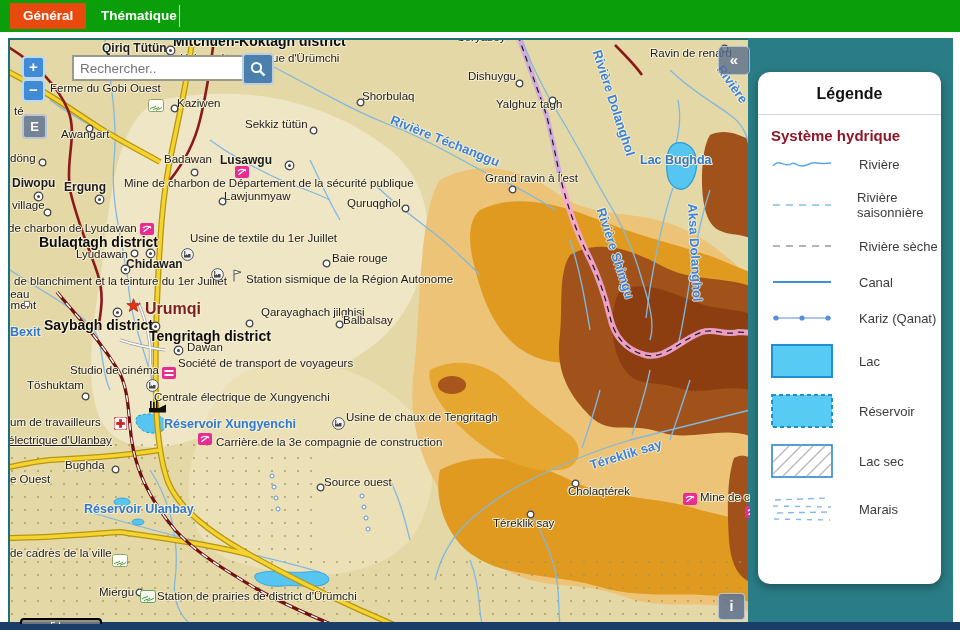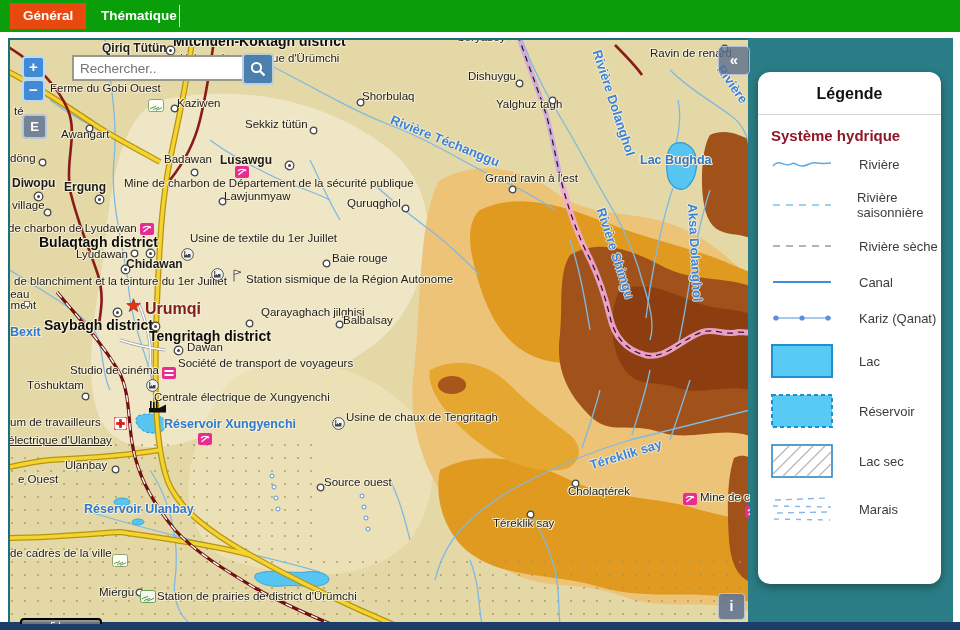--- a/index.html
+++ b/index.html
@@ -216,25 +216,26 @@
         <div class="lbl p" style="left: 204px; top: 266px; margin-left: 47px;">Qarayaghach jilghisi</div>
         <div class="lbl d" style="left: 139px; top: 288px;">Tengritagh district</div>
         <div class="lbl p" style="left: 177px; top: 301px;">Dawan</div>
         <div class="lbl p" style="left: 333px; top: 274px;">Balbalsay</div>
         <div class="lbl p" style="left: 168px; top: 317px;">Société de transport de voyageurs</div>
         <div class="lbl p" style="left: 60px; top: 324px;">Studio de cinéma</div>
         <div class="lbl p" style="left: 17px; top: 339px;">Töshuktam</div>
         <div class="lbl p" style="left: 144px; top: 351px;">Centrale électrique de Xungyenchi</div>
         <div class="lbl w" style="left: 154px; top: 377px;">Réservoir Xungyenchi</div>
         <div class="lbl p" style="left: 336px; top: 371px;">Usine de chaux de Tengritagh</div>
+        <div class="lbl p" style="left: 206px; top: 396px;">Carrière de la 3e compagnie de construction</div>
         <div class="lbl p" style="left: 314px; top: 436px;">Source ouest</div>
         <div class="lbl p" style="left: 0px; top: 376px;">um de travailleurs</div>
         <div class="lbl p" style="left: -2px; top: 394px; text-decoration: underline;">électrique d'Ulanbay</div>
-        <div class="lbl p" style="left: 55px; top: 419px;">Ulanbay</div>
-        <div class="lbl p" style="left: 8px; top: 433px;">e Ouest</div>
+        <div class="lbl p" style="left: 55px; top: 419px;">Bughda</div>
+        <div class="lbl p" style="left: 0px; top: 433px;">e Ouest</div>
         <div class="lbl w" style="left: 74px; top: 462px;">Réservoir Ulanbay</div>
         <div class="lbl p" style="left: 0px; top: 507px;">de cadres de la ville</div>
         <div class="lbl p" style="left: 89px; top: 546px;">Miergu</div>
         <div class="lbl p" style="left: 147px; top: 550px;">Station de prairies de district d'Ürümchi</div>
         <div class="lbl p" style="left: 558px; top: 445px;">Cholaqtérek</div>
         <div class="lbl p" style="left: 483px; top: 477px;">Téreklik say</div>
         <div class="lbl rv" style="left: 578px; top: 418px; transform: rotate(-17deg);">Téreklik say</div>
         <div class="lbl rv" style="left: 598px; top: 166px; transform: rotate(72deg);">Rivière Shimgu</div>
         <div class="lbl rv" style="left: 690px; top: 163px; transform: rotate(87deg);">Aksa Dolanghol</div>
         <div class="lbl p" style="left: 690px; top: 451px;">Mine de cu</div>

